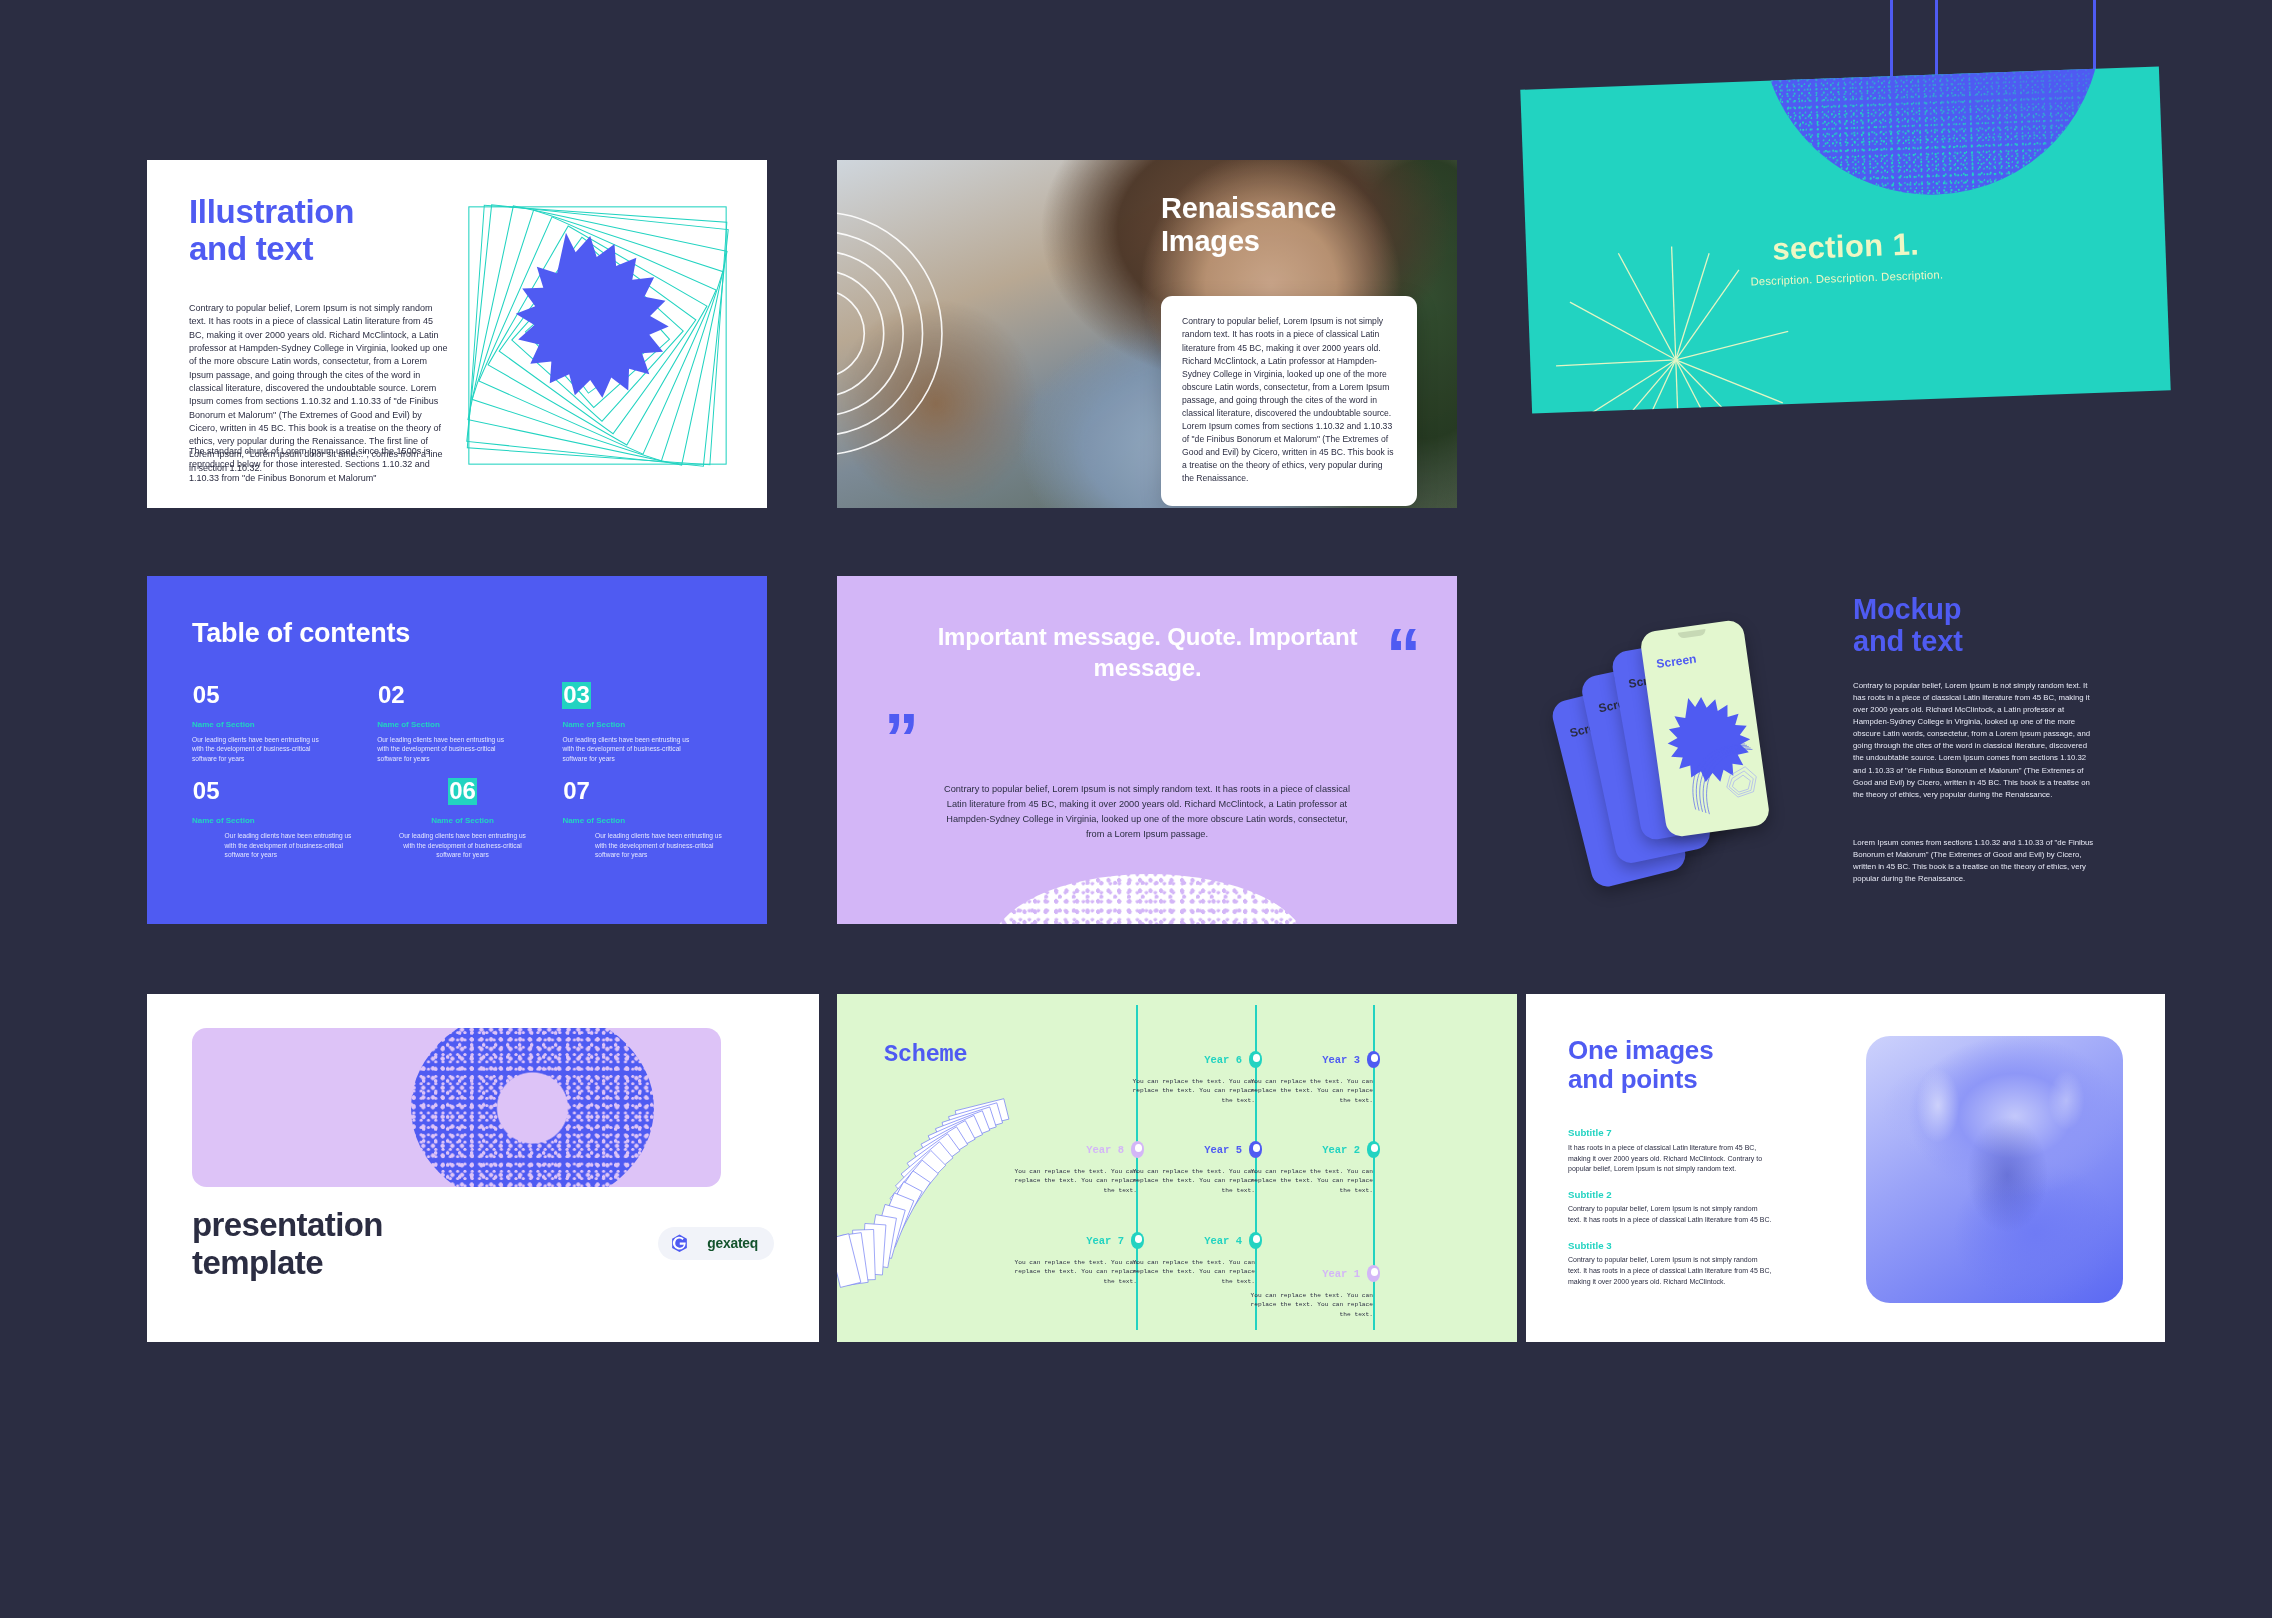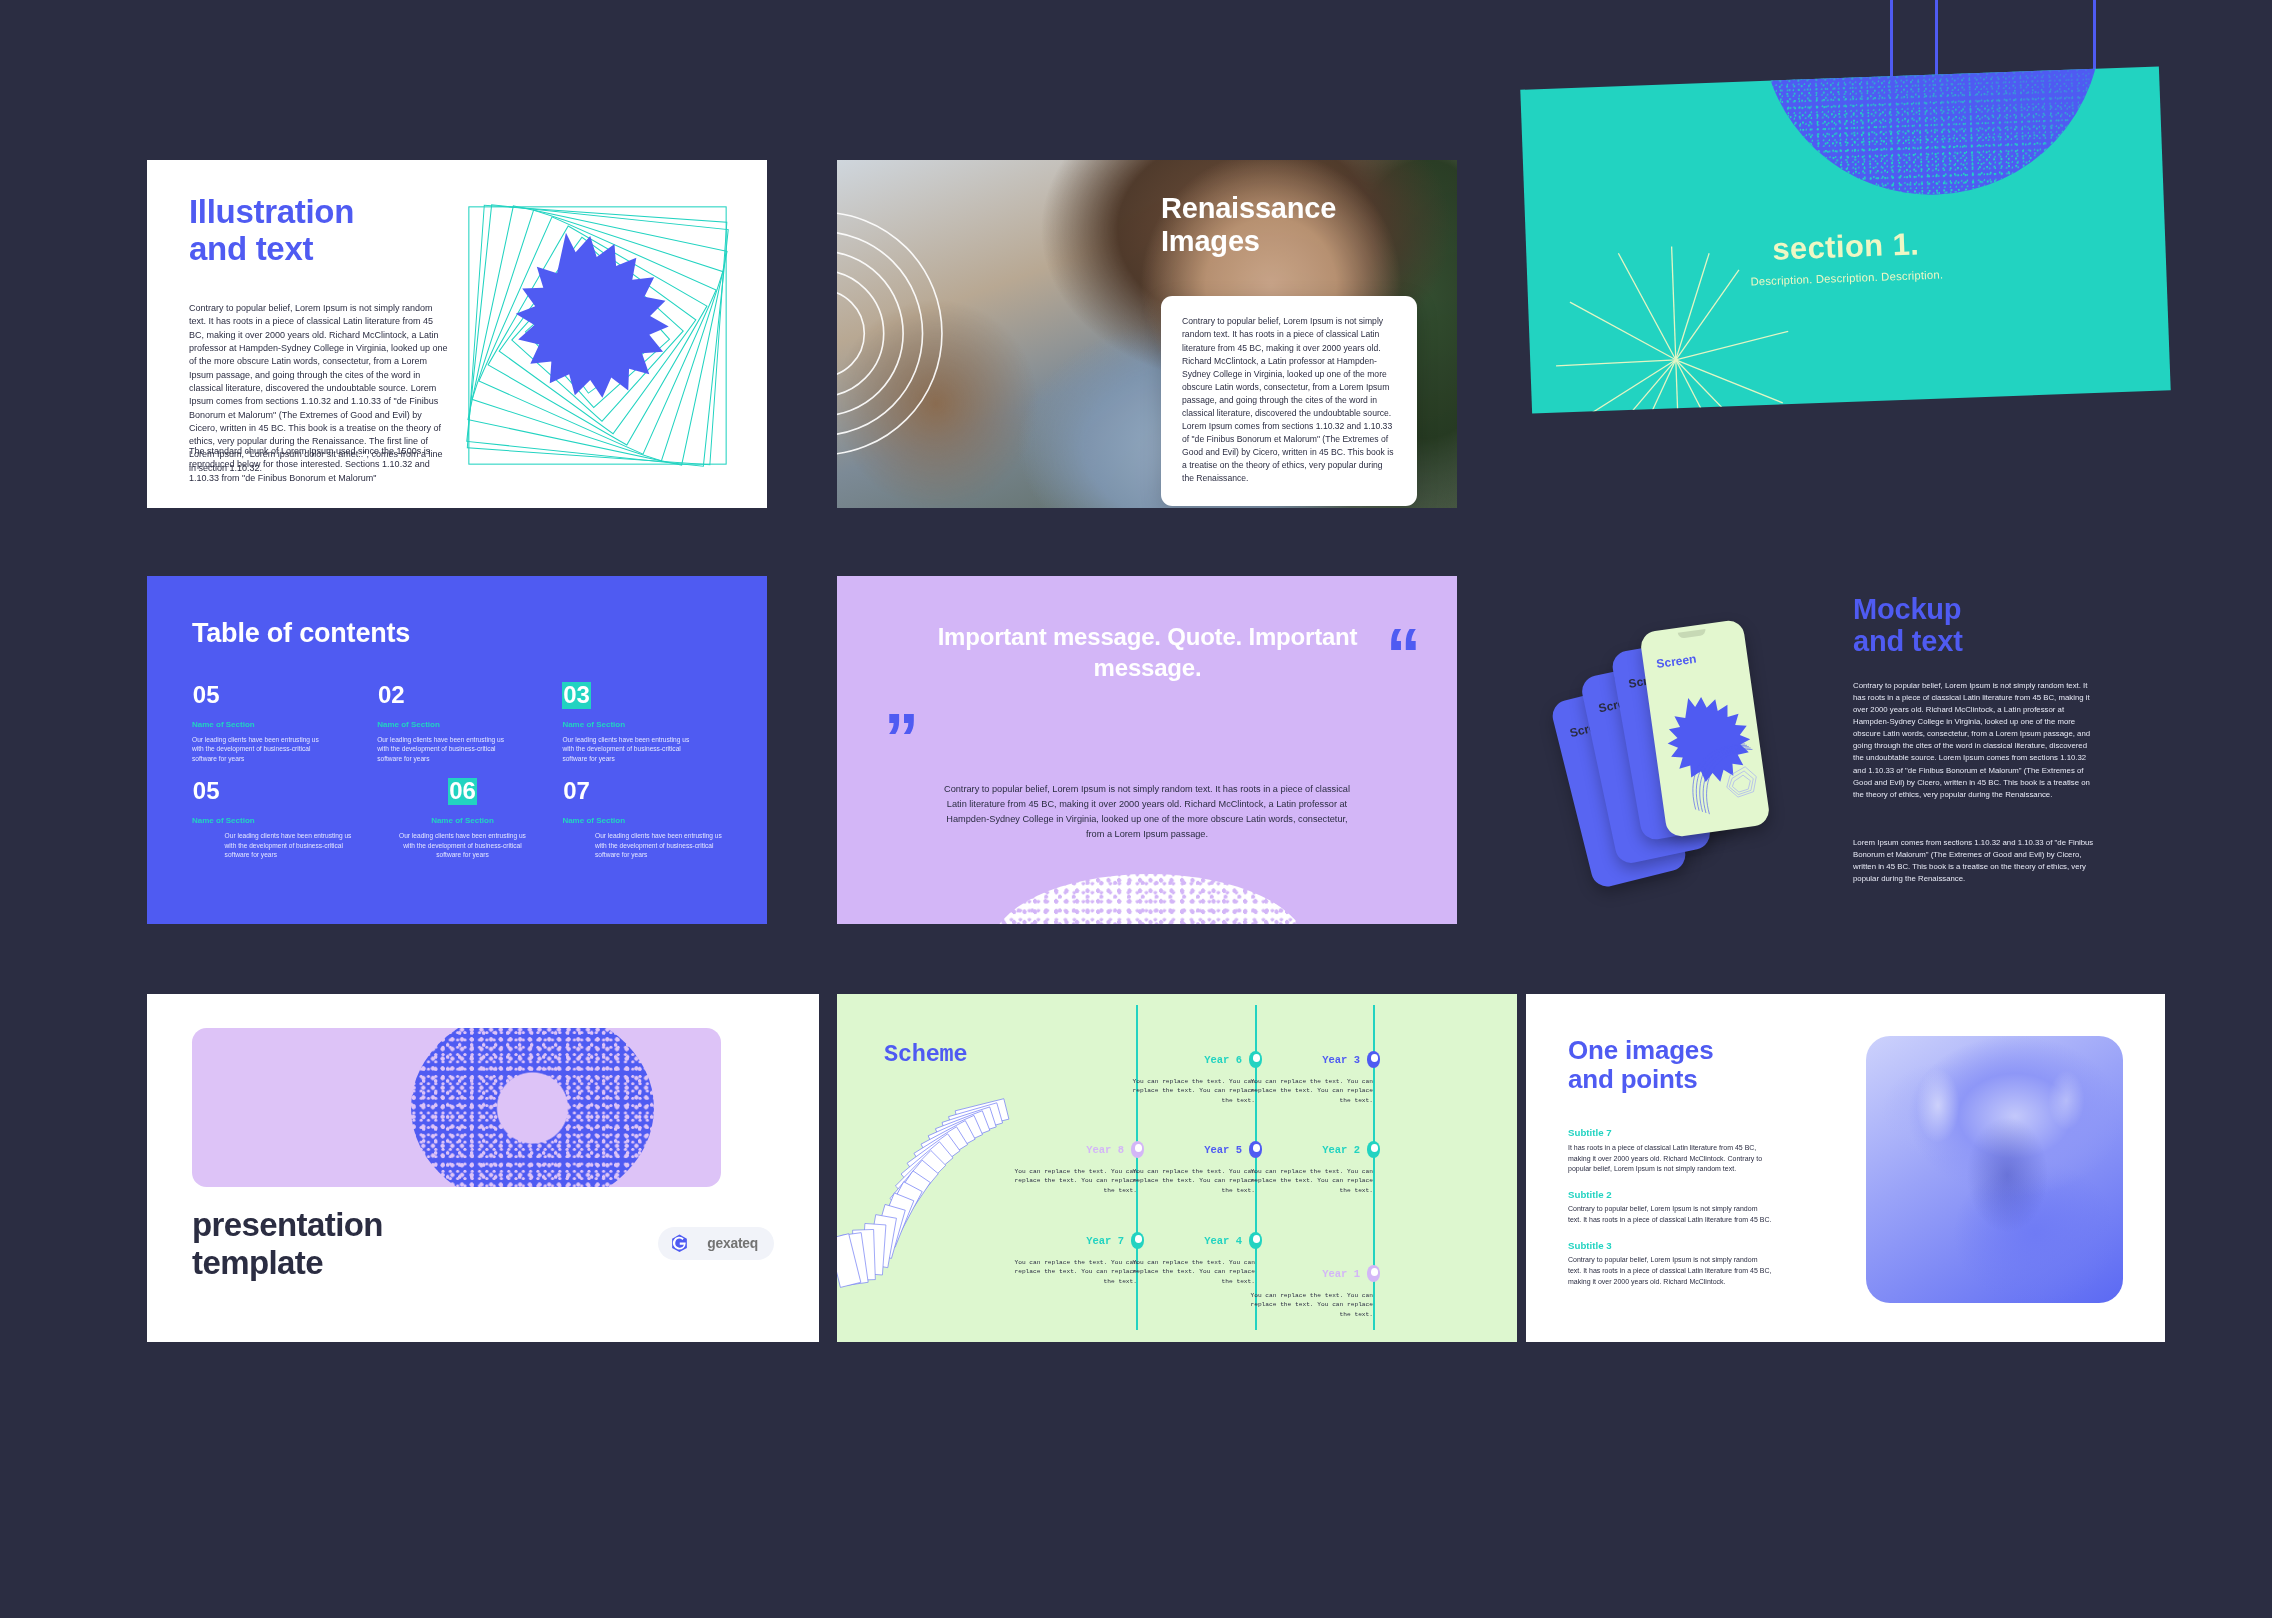--- a/index.html
+++ b/index.html
@@ -201,21 +201,21 @@
     position: absolute; left: 45px; top: 212px;
     font-size: 33px; font-weight: 700; line-height: 1.14;
     color: #2b2d42; letter-spacing: -0.6px; white-space: pre-line;
   }
   .logo-badge {
     position: absolute; right: 45px; top: 233px;
     display: flex; align-items: center; gap: 7.3px;
     background: #f1f3f9; border-radius: 18px; padding: 7.3px 16px 7.3px 13px;
   }
   .logo-mark { width: 17px; height: 18.6px; flex: 0 0 auto; }
-  .logo-text { font-size: 13.8px; font-weight: 700; color: #737373; letter-spacing: -0.2px; margin-left: 12px; }
+  .logo-text { font-size: 13.8px; font-weight: 700; color: #14532d; letter-spacing: -0.2px; margin-left: 12px; }
 
   
   #s-scheme { left: 837px; top: 994px; width: 680px; height: 348px; background: #ddf7cf; font-family: Liberation Mono, monospace; }
   .sch-title {
     position: absolute; left: 47px; top: 47px;
     font-size: 23.5px; font-weight: 700; color: #4f5bf2; letter-spacing: -0.2px;
   }
   .sch-stairs { position: absolute; left: 0px; top: 104px; width: 227px; height: 186px; }
   .sch-stairs svg { width: 100%; height: 100%; overflow: visible; }
   .sch-rail { position: absolute; top: 11.3px; width: 1.6px; height: 325px; background: #22d3c1; }

